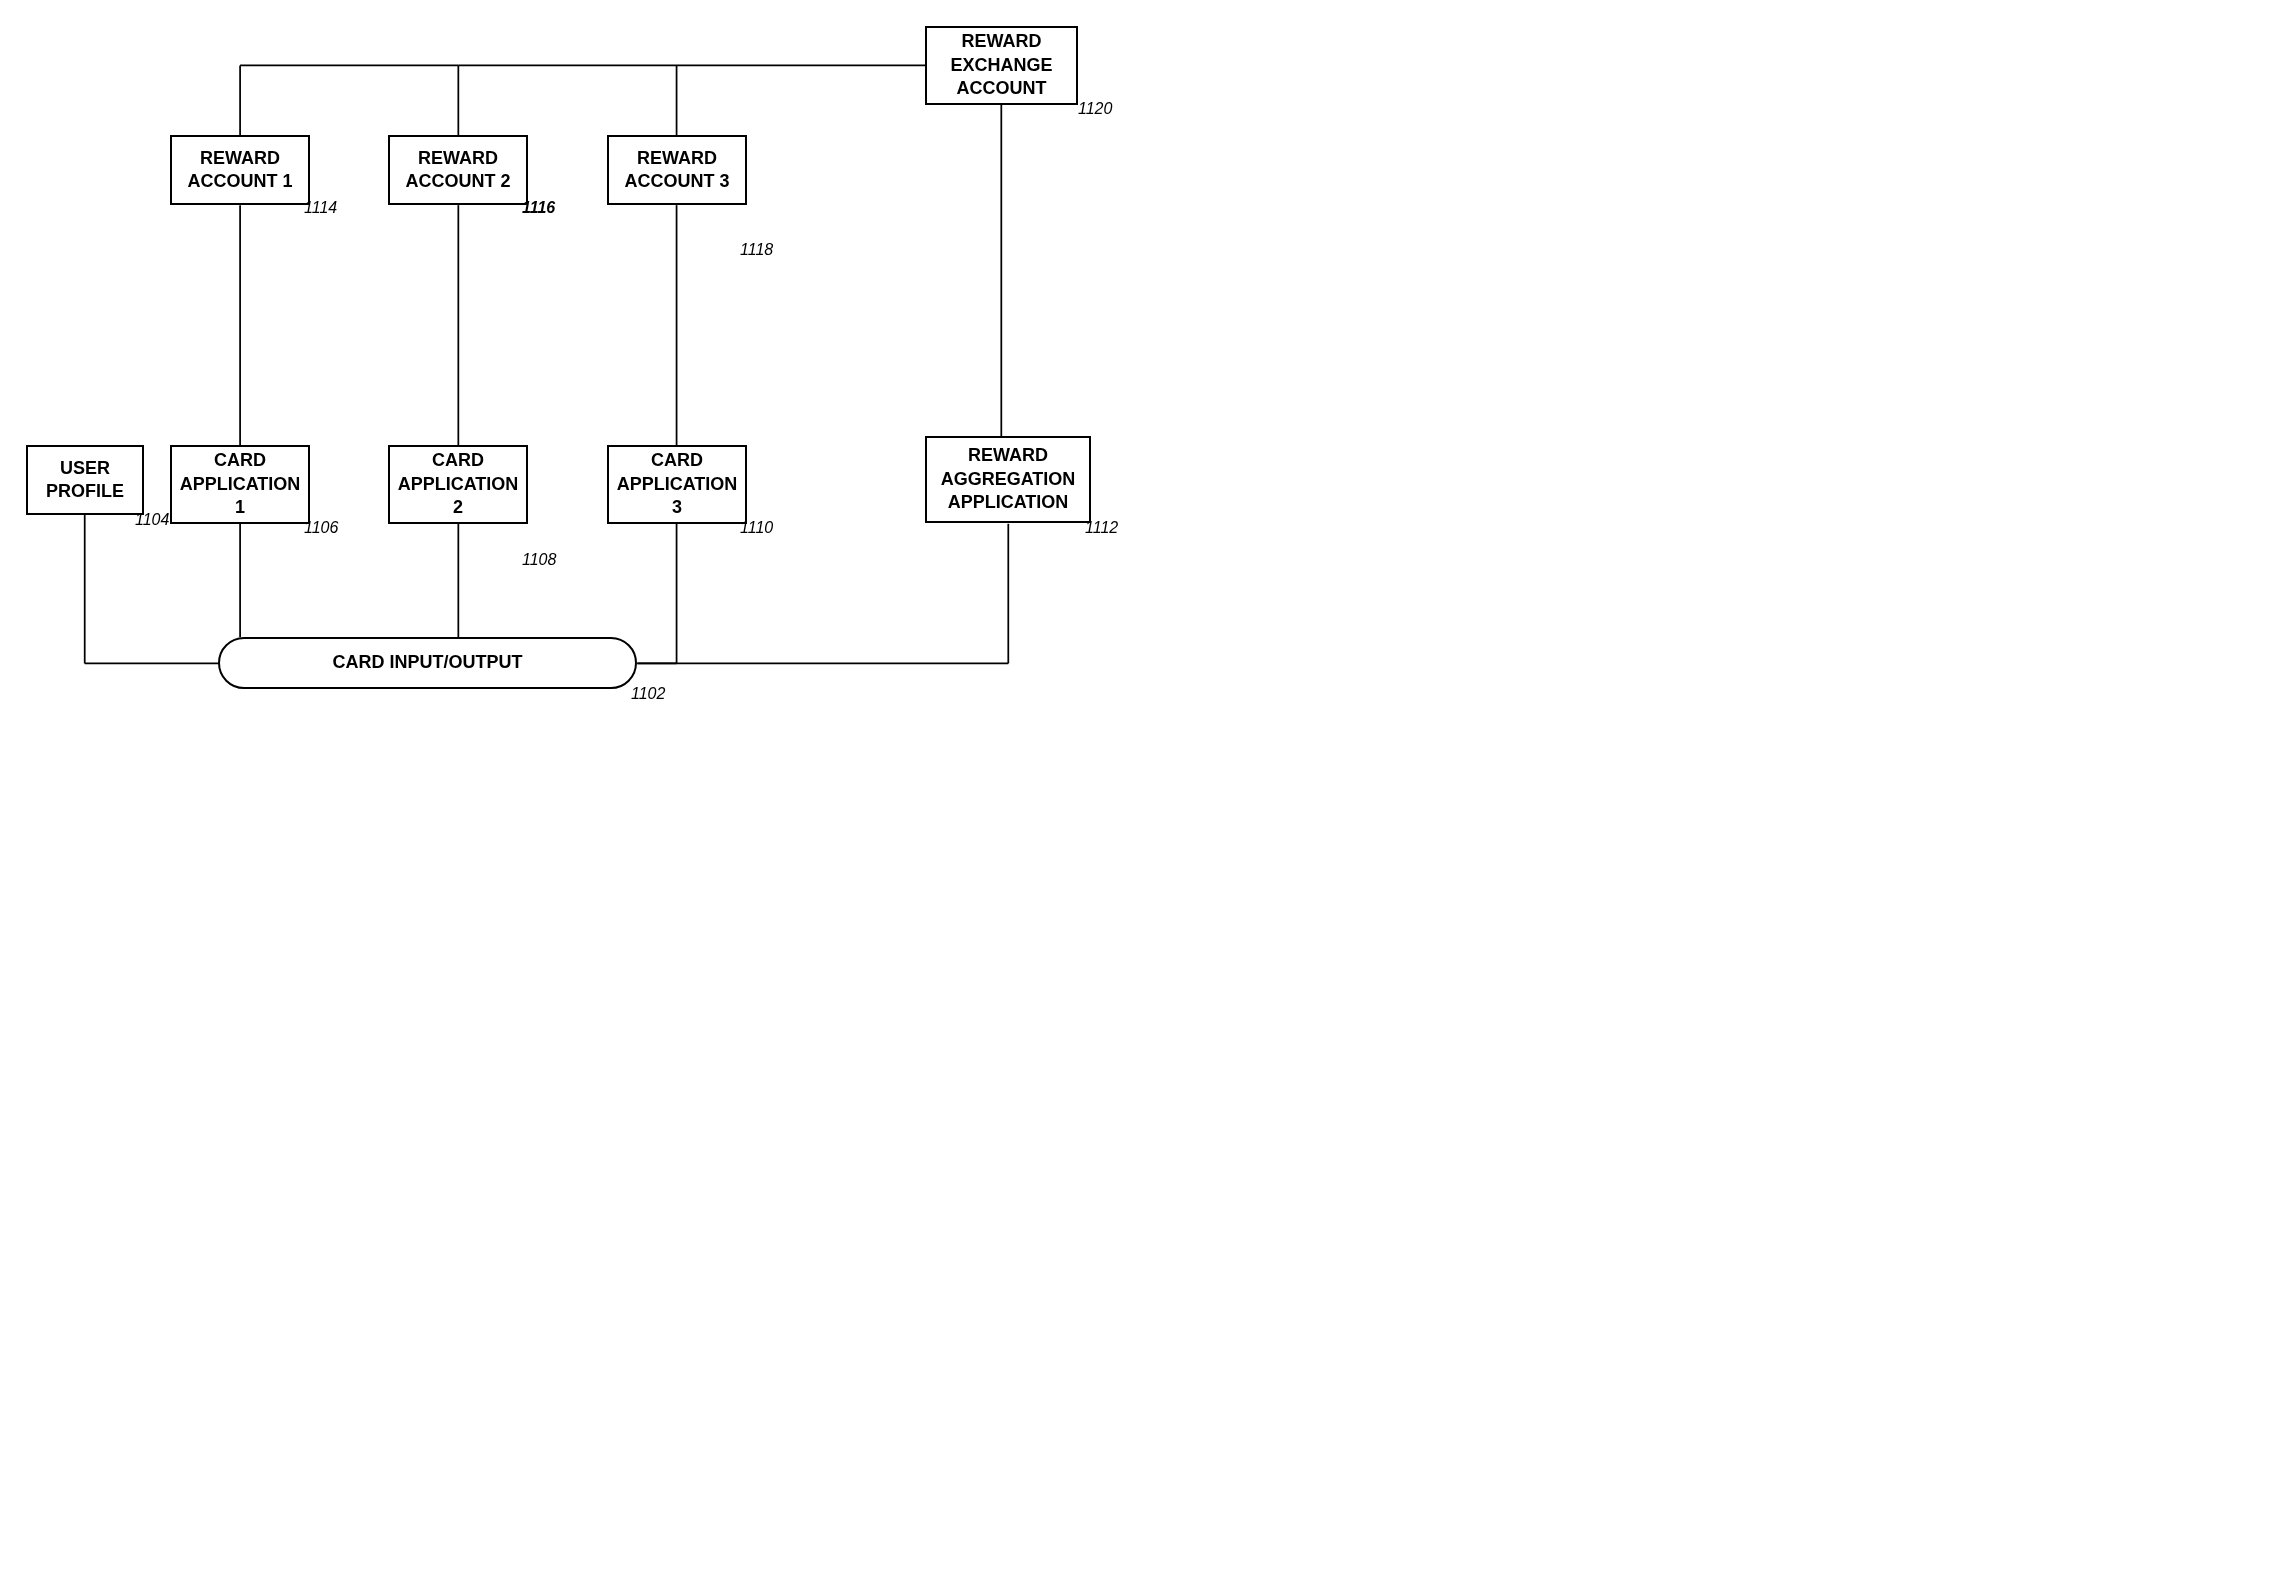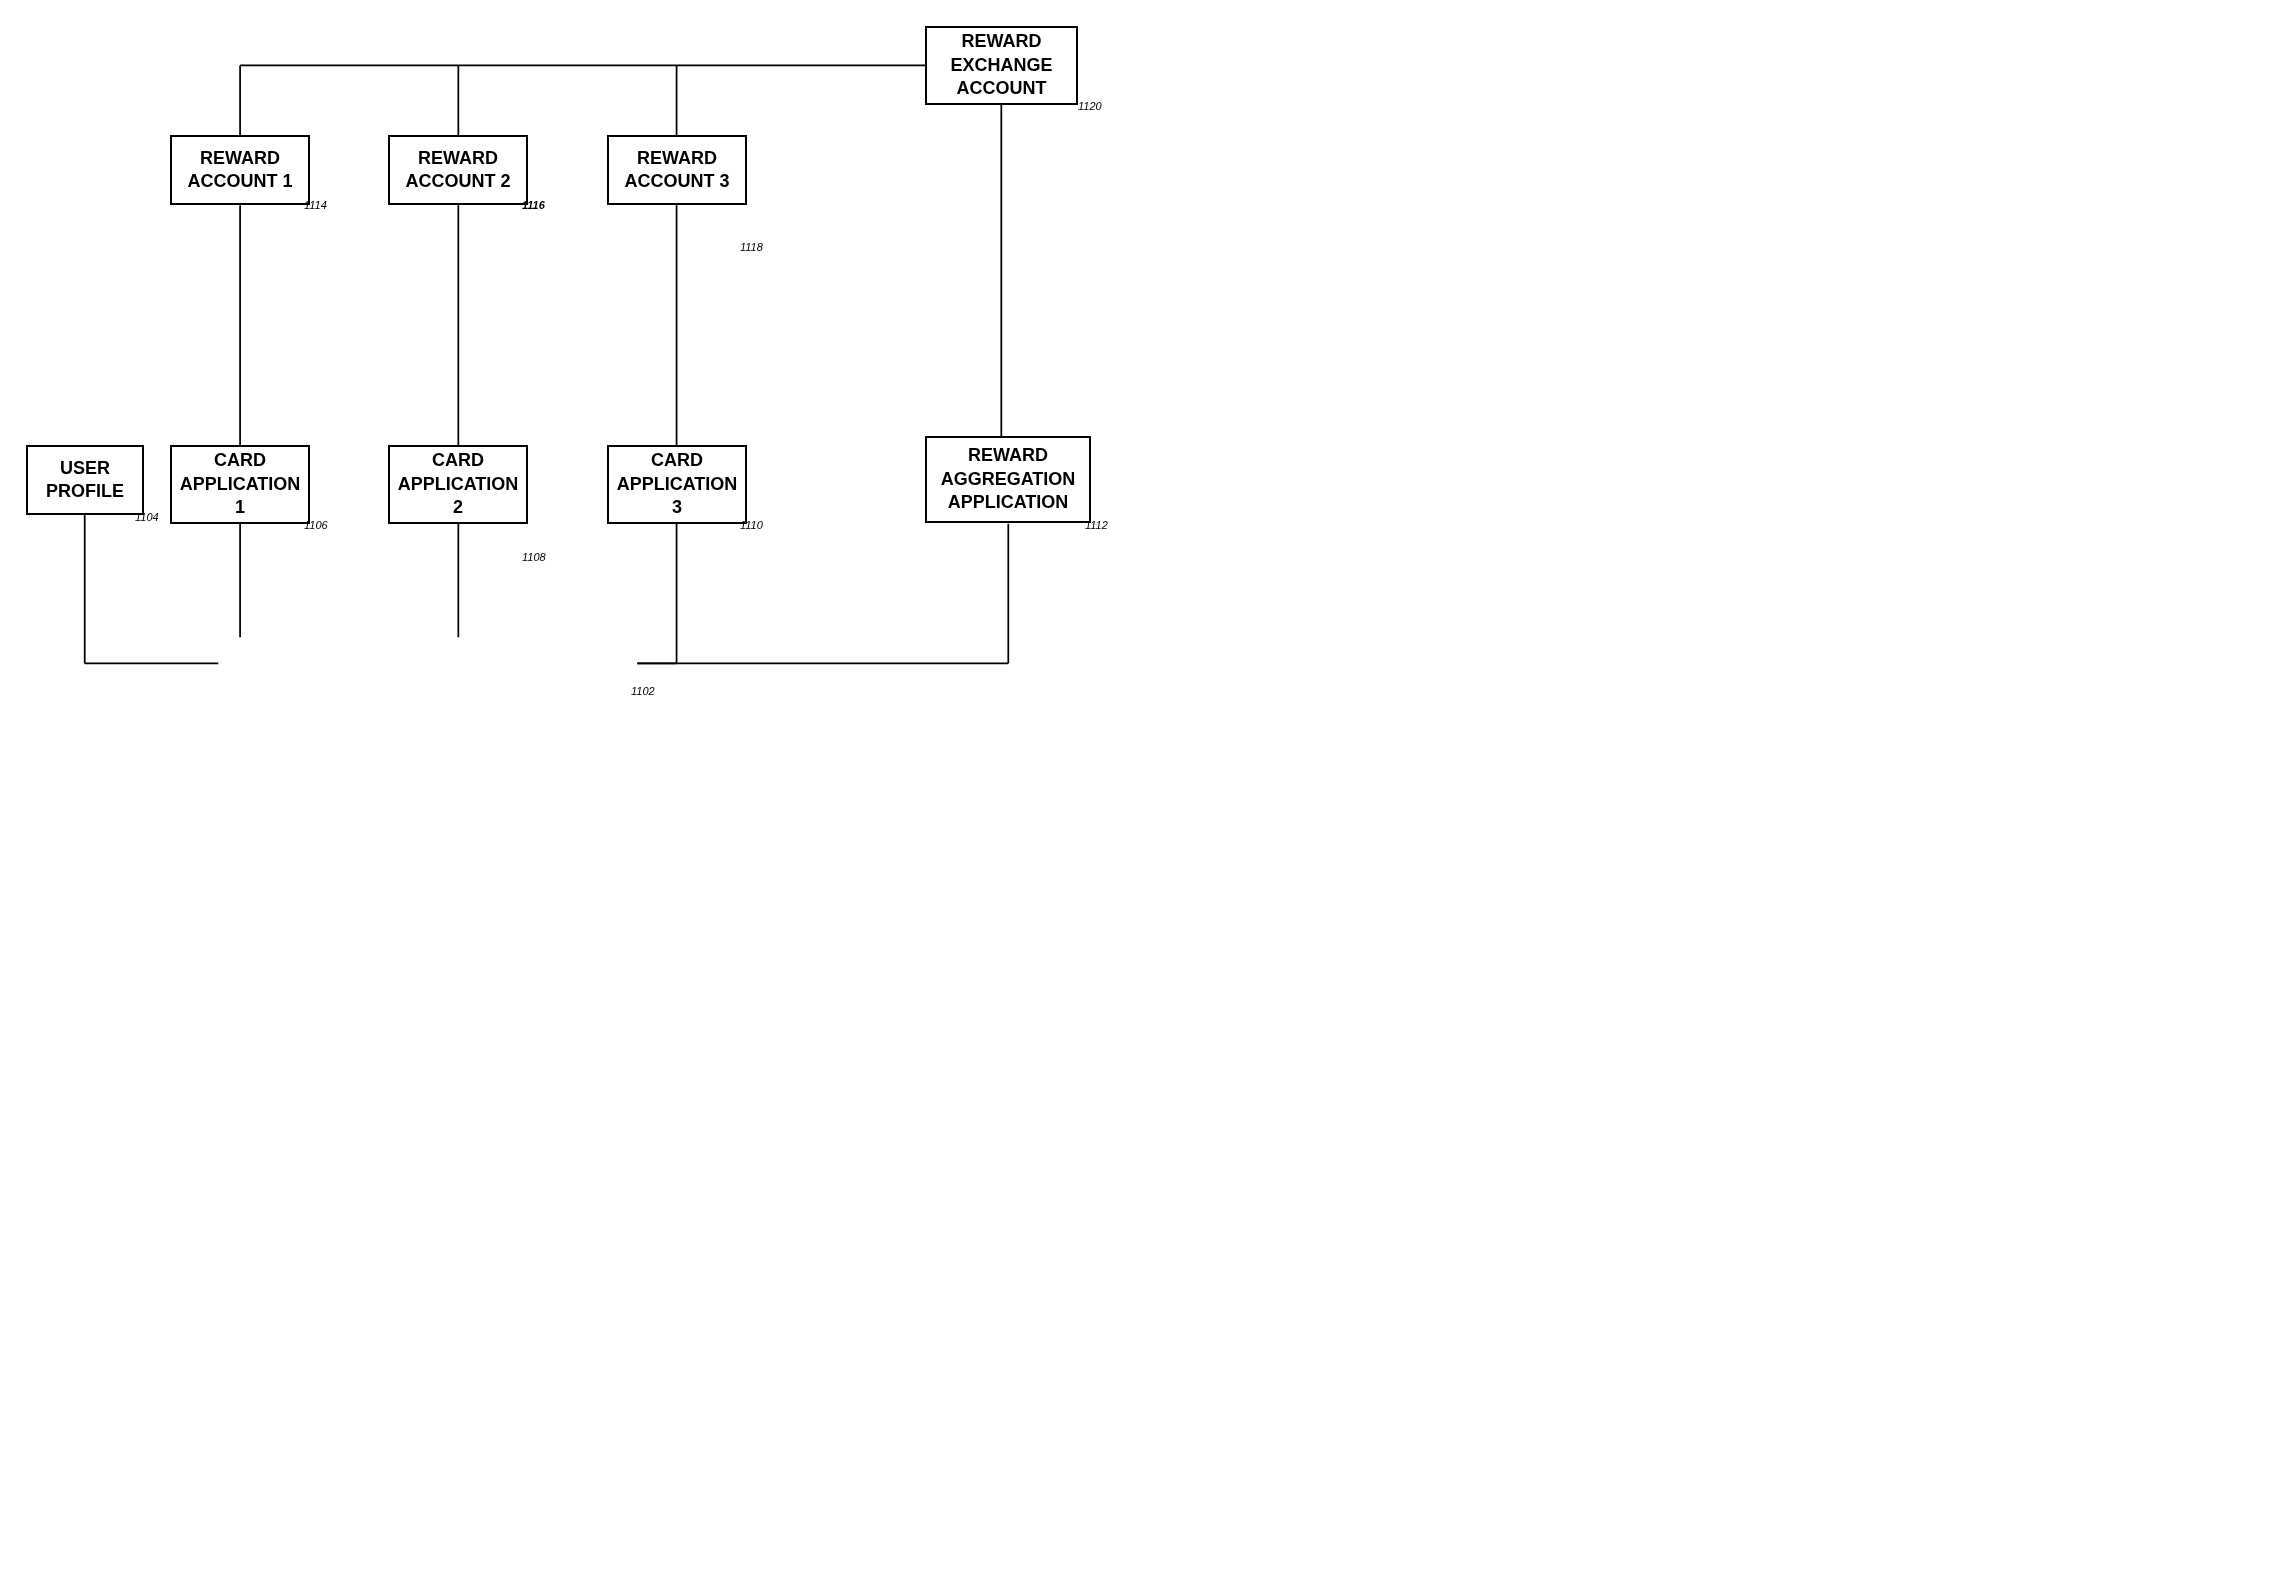--- a/index.html
+++ b/index.html
@@ -26,21 +26,21 @@
       text-align: center;
       font-size: 18px;
       font-weight: bold;
       line-height: 1.3;
     }
     .node.rounded {
       border-radius: 35px;
     }
     .label {
       position: absolute;
-      font-size: 11px;
+      font-size: 16px;
       font-style: italic;
       font-weight: normal;
     }
     svg.connections {
       position: absolute;
       top: 0; left: 0;
       width: 1148px;
       height: 797px;
       pointer-events: none;
     }
@@ -143,16 +143,19 @@
   </div>
   <div class="label" style="left:740px; top:519px;"><span>1110</span></div>
 
   <div class="node" style="left:925px; top:436px; width:166px; height:87px;">
     <span style="white-space:pre-line;">REWARD
 AGGREGATION
 APPLICATION</span>
   </div>
   <div class="label" style="left:1085px; top:519px;"><span>1112</span></div>
 
+  <div class="node rounded" style="left:218px; top:637px; width:419px; height:52px;">
+    <span>CARD INPUT/OUTPUT</span>
+  </div>
   <div class="label" style="left:631px; top:685px;"><span>1102</span></div>
 
 </div>
 
 
 </body></html>

